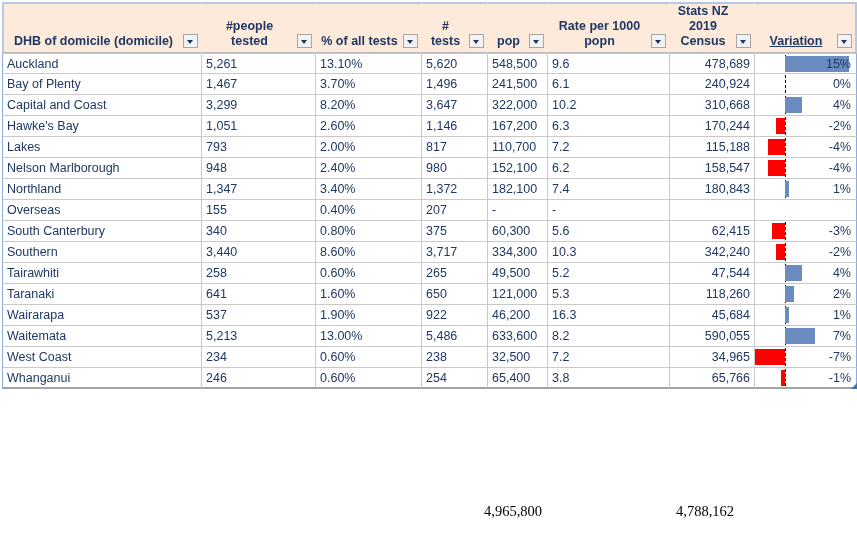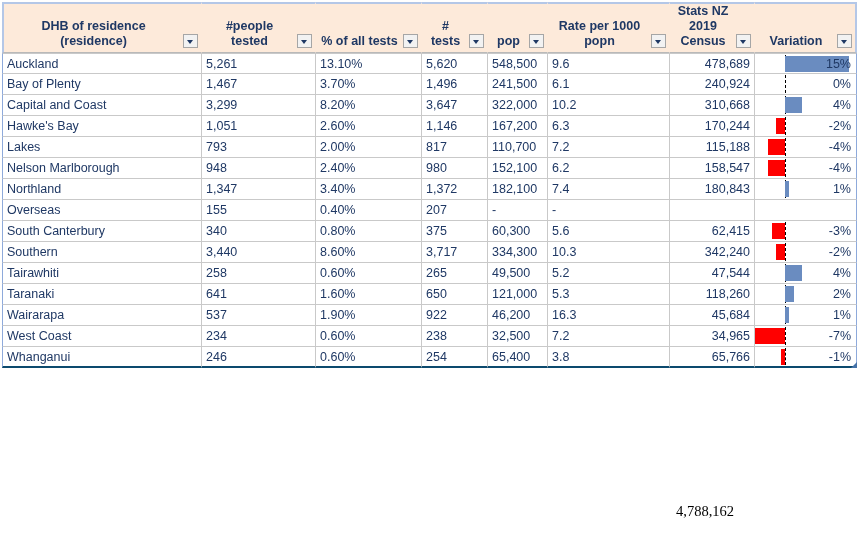--- a/index.html
+++ b/index.html
@@ -40,21 +40,21 @@
     font-size: 12.5px;
     font-weight: bold;
     color: #1F3864;
     padding: 0;
     height: 34px;
     vertical-align: bottom;
     text-align: center;
     position: relative;
   }
   thead th:first-child { border-left: 2px solid #B4C7E7; }
-  thead th:last-child  { border-right: 2px solid #B4C7E7; }
+  thead th:last-child  { border-right: 2px solid #B4C7E7; text-decoration: underline; }
 
   .hdr-inner {
     display: block;
     padding: 0 22px 3px 4px;
     line-height: 15px;
     word-wrap: break-word;
   }
 
   
   .filter-btn {
@@ -89,21 +89,21 @@
     border-right: 1px solid #C9C9C9;
     background: #ffffff;
     vertical-align: middle;
     white-space: nowrap;
     overflow: hidden;
     box-sizing: border-box;
   }
   tbody tr td:first-child { border-left: 1px solid #8EAADB; }
   tbody tr td:last-child  { border-right: 1px solid #8EAADB; }
   tbody tr:first-child td { border-top: 1px solid #C9C9C9; }
-  tbody tr:last-child td  { border-bottom: 2px solid #0c4a6e; }
+  tbody tr:last-child td  { border-bottom: 2px solid #a3a3a3; }
 
   td.num-right { text-align: right; }
 
   
   td.variation {
     position: relative;
     padding: 0;
     text-align: right;
   }
   .bar-wrap {
@@ -172,21 +172,21 @@
         <col style="width:106px">
       <col style="width:66px">
         <col style="width:60px">
         <col style="width:122px">
       <col style="width:85px">
         <col style="width:102px">
     </colgroup>
     <thead>
       <tr id="header-row">
           <th>
-            <span class="hdr-inner">DHB of residence (residence)</span>
+            <span class="hdr-inner">DHB of domicile (domicile)</span>
             <span class="filter-btn"></span>
           </th>
           <th>
             <span class="hdr-inner">#people tested</span>
             <span class="filter-btn"></span>
           </th>
           <th>
             <span class="hdr-inner">% of all tests</span>
             <span class="filter-btn"></span>
           </th>
@@ -412,20 +412,36 @@
           <td class="num-right">45,684</td>
           <td class="variation">
             <div class="bar-wrap">
               <span class="axis" style="left: 30px;"></span>
               <span class="bar pos" style="left: 30px; width: 4.26667px;"></span>
               <span class="var-label">1%</span>
             </div>
           </td>
         </tr>
         <tr>
+          <td>Waitemata</td>
+          <td>5,213</td>
+          <td>13.00%</td>
+          <td>5,486</td>
+          <td>633,600</td>
+          <td>8.2</td>
+          <td class="num-right">590,055</td>
+          <td class="variation">
+            <div class="bar-wrap">
+              <span class="axis" style="left: 30px;"></span>
+              <span class="bar pos" style="left: 30px; width: 29.8667px;"></span>
+              <span class="var-label">7%</span>
+            </div>
+          </td>
+        </tr>
+        <tr>
           <td>West Coast</td>
           <td>234</td>
           <td>0.60%</td>
           <td>238</td>
           <td>32,500</td>
           <td>7.2</td>
           <td class="num-right">34,965</td>
           <td class="variation">
             <div class="bar-wrap">
               <span class="axis" style="left: 30px;"></span>
@@ -449,14 +465,15 @@
               <span class="var-label">-1%</span>
             </div>
           </td>
         </tr>
       </tbody>
   </table>
   <span class="grip"></span>
 </div>
 
 <div class="totals">
+  <span class="total-pop">4,965,800</span>
   <span class="total-census">4,788,162</span>
 </div>
 
 </body></html>

